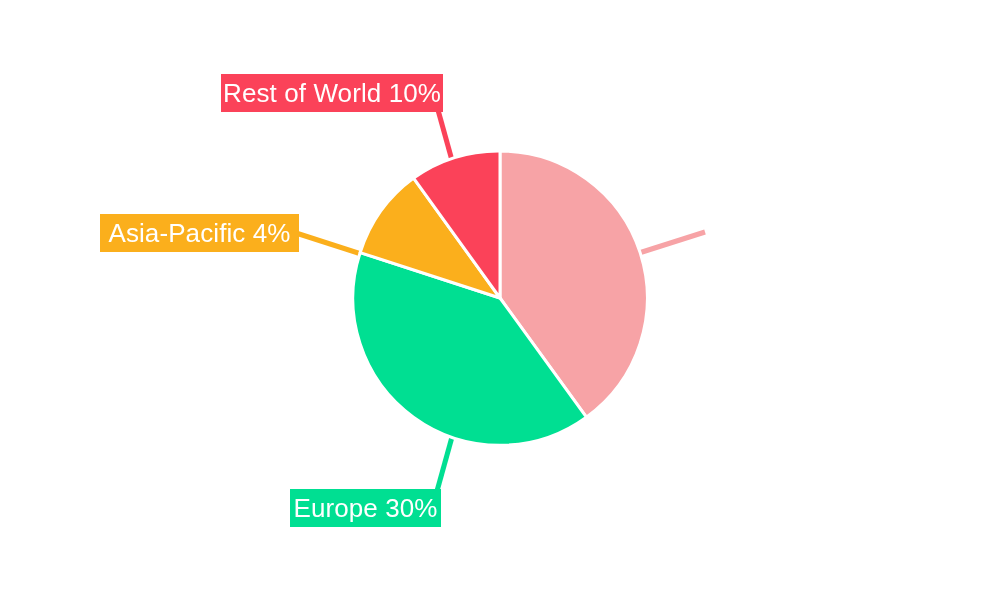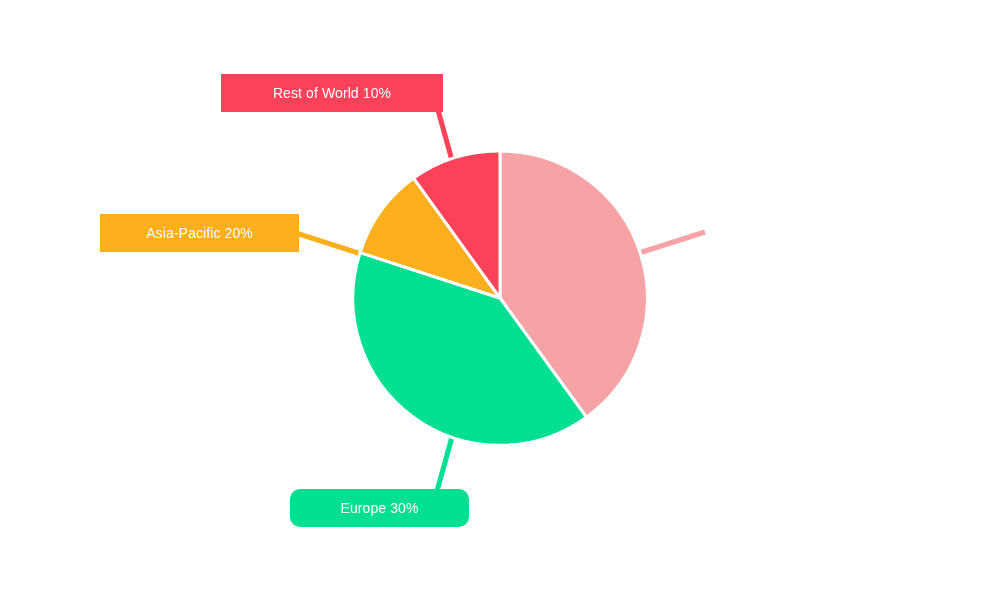--- a/index.html
+++ b/index.html
@@ -26,30 +26,30 @@
     width: 1000px;
     height: 600px;
   }
   .callout-label {
     position: absolute;
     display: flex;
     align-items: center;
     justify-content: center;
     color: #ffffff;
     font-family: "Liberation Sans", sans-serif;
-    font-size: 14px;
+    font-size: 26px;
     line-height: 1;
     letter-spacing: 0.1px;
     white-space: nowrap;
     box-sizing: border-box;
     padding: 0 10px;
     height: 38px;
   }
   #label-north-america { left: 701px; top: 213px; width: 227px; }
-  #label-europe        { left: 290px; top: 489px; width: 179px; border-radius: 10px; }
+  #label-europe        { left: 290px; top: 489px; width: 151px; }
   #label-asia-pacific  { left: 100px; top: 214px; width: 199px; }
   #label-rest-of-world { left: 221px; top: 74px;  width: 222px; }
 </style>
 </head>
 <body>
 
 <div id="chart-root" style="background: rgb(255, 255, 255);">
 
   <svg id="pie-svg" viewBox="0 0 1000 600">
 
@@ -68,17 +68,17 @@
 
       <path d="M 500 298 L 360.17 252.57 A 147 147 0 0 1 413.58 178.07 Z" fill="#FBAF1C" stroke="#FFFFFF" stroke-width="3" stroke-linejoin="round"></path>
 
       <path d="M 500 298 L 413.58 178.07 A 147 147 0 0 1 500 151 Z" fill="#FB4259" stroke="#FFFFFF" stroke-width="3" stroke-linejoin="round"></path>
     </g>
   </svg>
 
 
   <div class="callout-label" id="label-europe" style="background: rgb(0, 223, 146); color: rgb(255, 255, 255);">Europe 30%</div>
 
-  <div class="callout-label" id="label-asia-pacific" style="background: rgb(251, 175, 28); color: rgb(255, 255, 255);">Asia-Pacific 20%</div>
+  <div class="callout-label" id="label-asia-pacific" style="background: rgb(251, 175, 28); color: rgb(255, 255, 255);">Asia-Pacific 4%</div>
 
   <div class="callout-label" id="label-rest-of-world" style="background: rgb(251, 66, 89); color: rgb(255, 255, 255);">Rest of World 10%</div>
 
 </div>
 
 </body></html>

